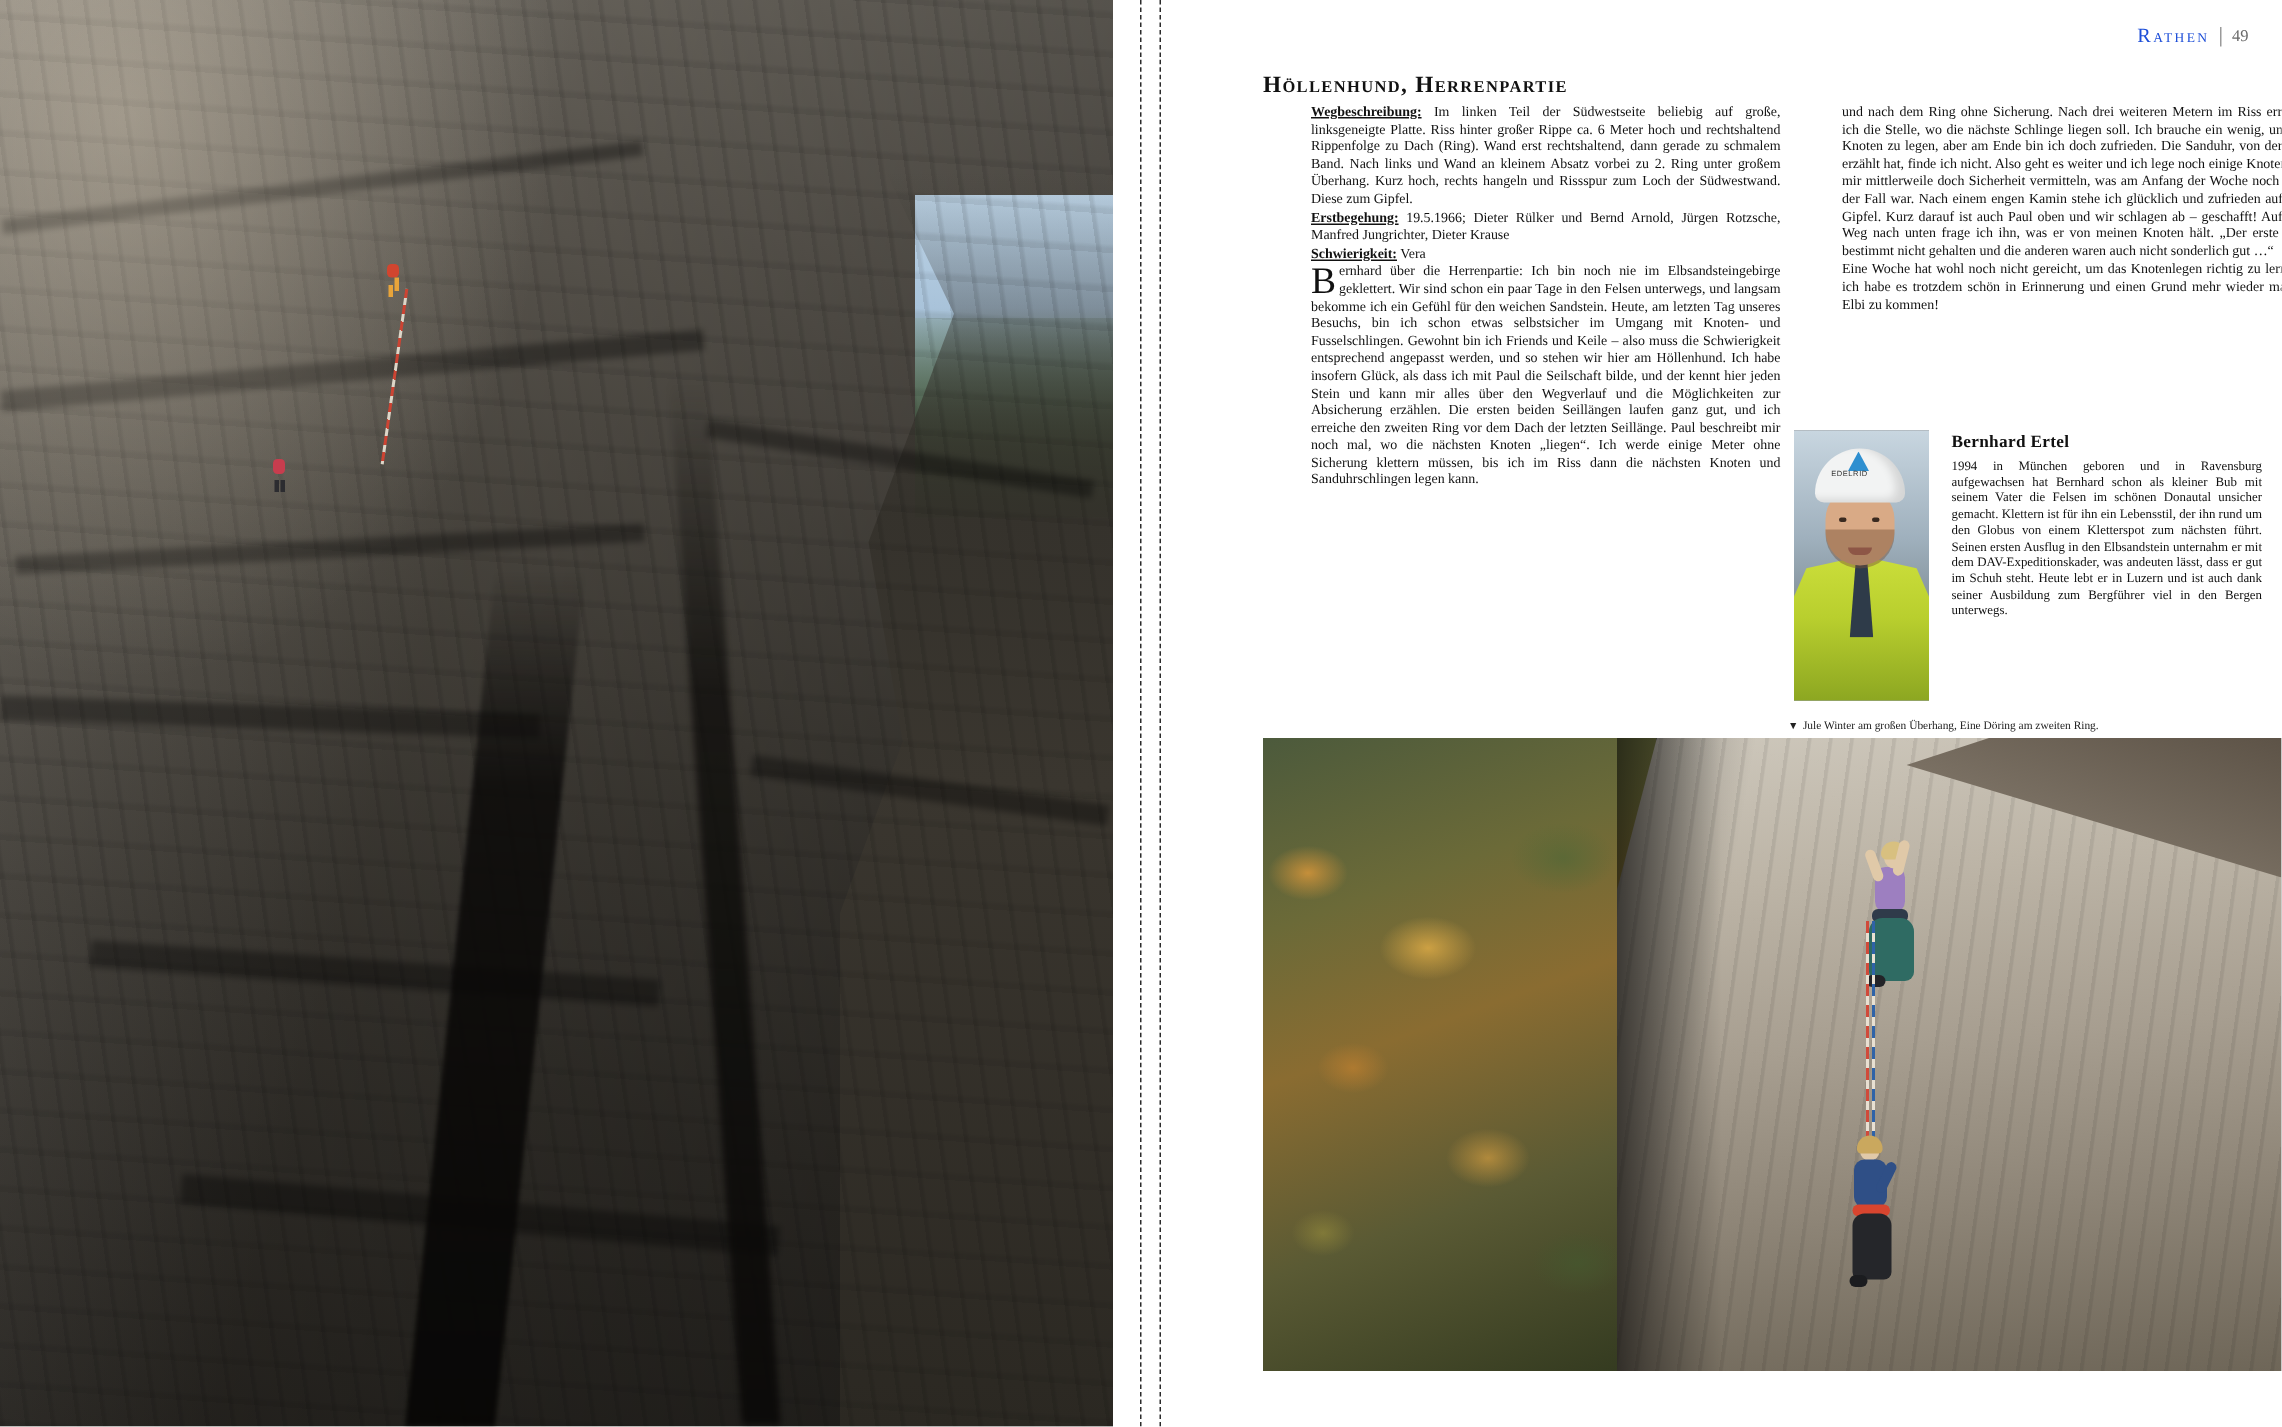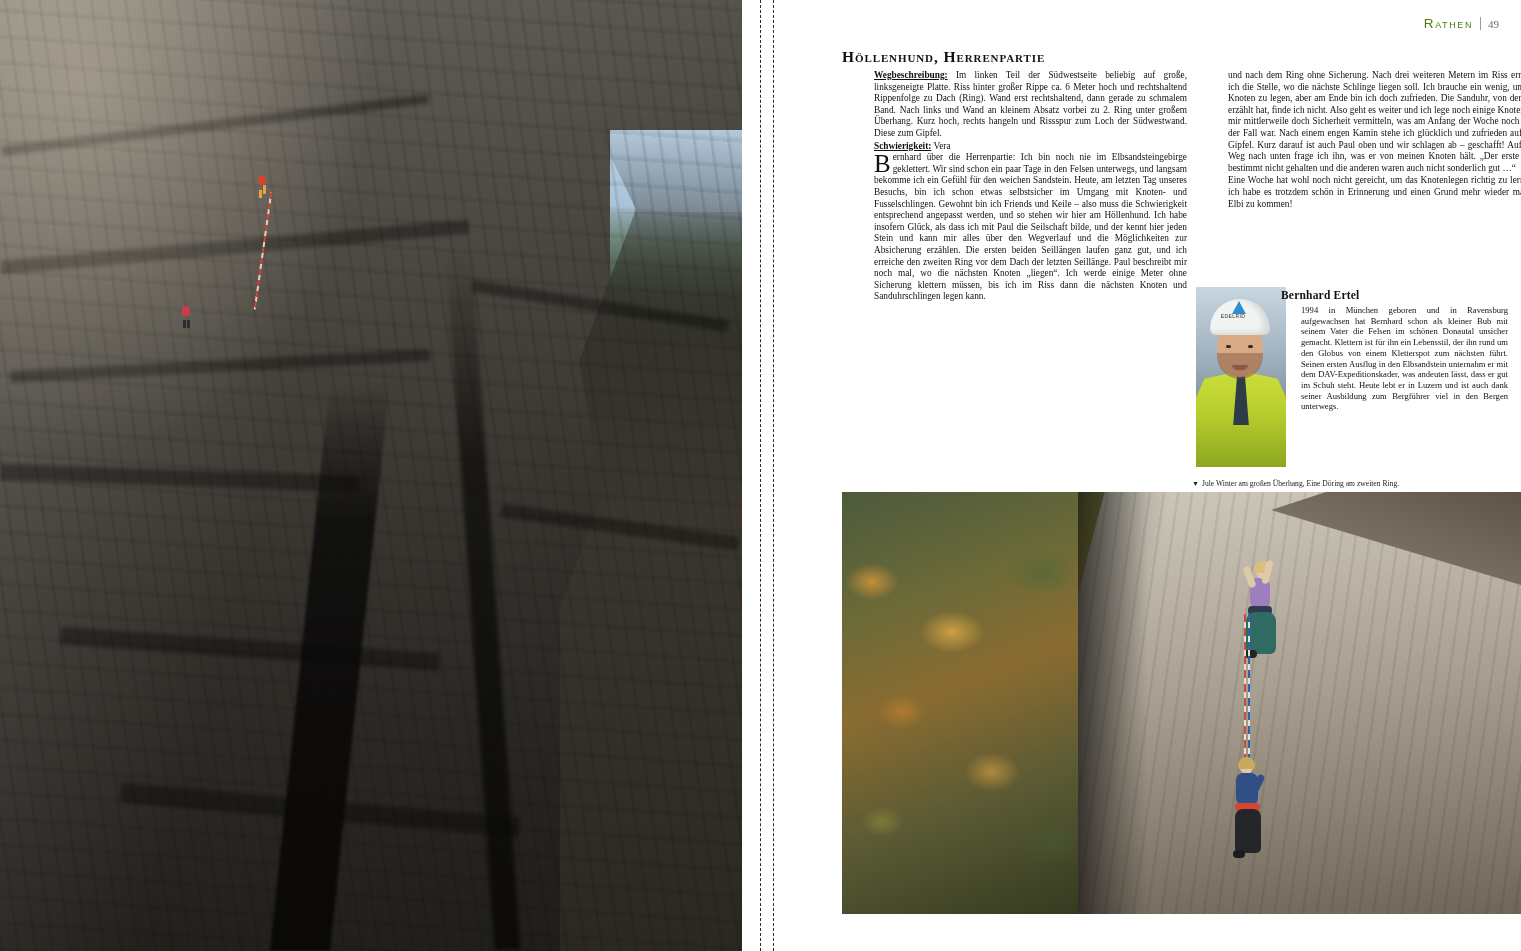--- a/index.html
+++ b/index.html
@@ -126,25 +126,25 @@
     width: 690px; height: 951px;
     background: #ffffff;
   }
   .running-head {
     position: absolute;
     right: 22px; top: 16px;
     display: flex; align-items: center; gap: 7px;
     color: #4a4a4a;
   }
   .rh-title {
-    font-family: Liberation Sans, sans-serif;
+    font-family: Liberation Serif, serif;
     font-variant: small-caps;
     letter-spacing: 1.6px;
     font-size: 13.5px;
-    color: #4d7c0f;
+    color: #1d4ed8;
   }
   .rh-rule {
     width: 1px; height: 13px; background: #9a9a9a;
   }
   .rh-num {
     font-size: 11px; color: #6a6a6a;
     font-family: Liberation Serif, serif;
   }
 
   .route-title {
@@ -225,21 +225,21 @@
     background: linear-gradient(180deg,#cadd3a 0%, #b9cf2e 40%, #8ba521 100%);
     clip-path: polygon(14% 6%, 40% 0, 60% 0, 86% 6%, 100% 40%, 100% 100%, 0 100%, 0 40%);
   }
   .jacket-inner {
     position:absolute; left: 32px; top: 88px; width: 26px; height: 50px;
     background: #2e3b49; clip-path: polygon(35% 0,65% 0,80% 100%,20% 100%);
   }
 
   .bio-title {
     position: absolute;
-    left: 450px; top: 289px;
+    left: 470px; top: 289px;
     font-size: 11.5px;
     font-weight: 700;
     color: #111;
     letter-spacing: .2px;
     text-align: right;
   }
   .bio-text {
     position: absolute;
     left: 470px; top: 305px;
     width: 207px;
@@ -379,20 +379,24 @@
       <span class="rh-rule"></span>
       <span class="rh-num">49</span>
     </div>
 
     <div class="route-title">Höllenhund, Herrenpartie</div>
 
     <div class="col col-left">
       <p>
         <span class="lbl">Wegbeschreibung:</span>
         <span>Im linken Teil der Südwestseite beliebig auf große, linksgeneigte Platte. Riss hinter großer Rippe ca. 6 Meter hoch und rechtshaltend Rippenfolge zu Dach (Ring). Wand erst rechtshaltend, dann gerade zu schmalem Band. Nach links und Wand an kleinem Absatz vorbei zu 2. Ring unter großem Überhang. Kurz hoch, rechts hangeln und Rissspur zum Loch der Südwestwand. Diese zum Gipfel.</span>
+      </p>
+      <p style="margin-top:1px;">
+        <span class="lbl">Erstbegehung:</span>
+        <span>19.5.1966; Dieter Rülker und Bernd Arnold, Jürgen Rotzsche, Manfred Jungrichter, Dieter Krause</span>
       </p>
       <p style="margin-top:1px;">
         <span class="lbl">Schwierigkeit:</span>
         <span>Vera</span>
       </p>
 
       <p class="dropcap-para">
         <span class="dropcap">B</span><span>ernhard über die Herrenpartie: Ich bin noch nie im Elbsandsteingebirge geklettert. Wir sind schon ein paar Tage in den Felsen unterwegs, und langsam bekomme ich ein Gefühl für den weichen Sandstein. Heute, am letzten Tag unseres Besuchs, bin ich schon etwas selbstsicher im Umgang mit Knoten- und Fusselschlingen. Gewohnt bin ich Friends und Keile – also muss die Schwierigkeit entsprechend angepasst werden, und so stehen wir hier am Höllenhund. Ich habe insofern Glück, als dass ich mit Paul die Seilschaft bilde, und der kennt hier jeden Stein und kann mir alles über den Wegverlauf und die Möglichkeiten zur Absicherung erzählen. Die ersten beiden Seillängen laufen ganz gut, und ich erreiche den zweiten Ring vor dem Dach der letzten Seillänge. Paul beschreibt mir noch mal, wo die nächsten Knoten „liegen“. Ich werde einige Meter ohne Sicherung klettern müssen, bis ich im Riss dann die nächsten Knoten und Sanduhrschlingen legen kann.</span>
       </p>
     </div>

